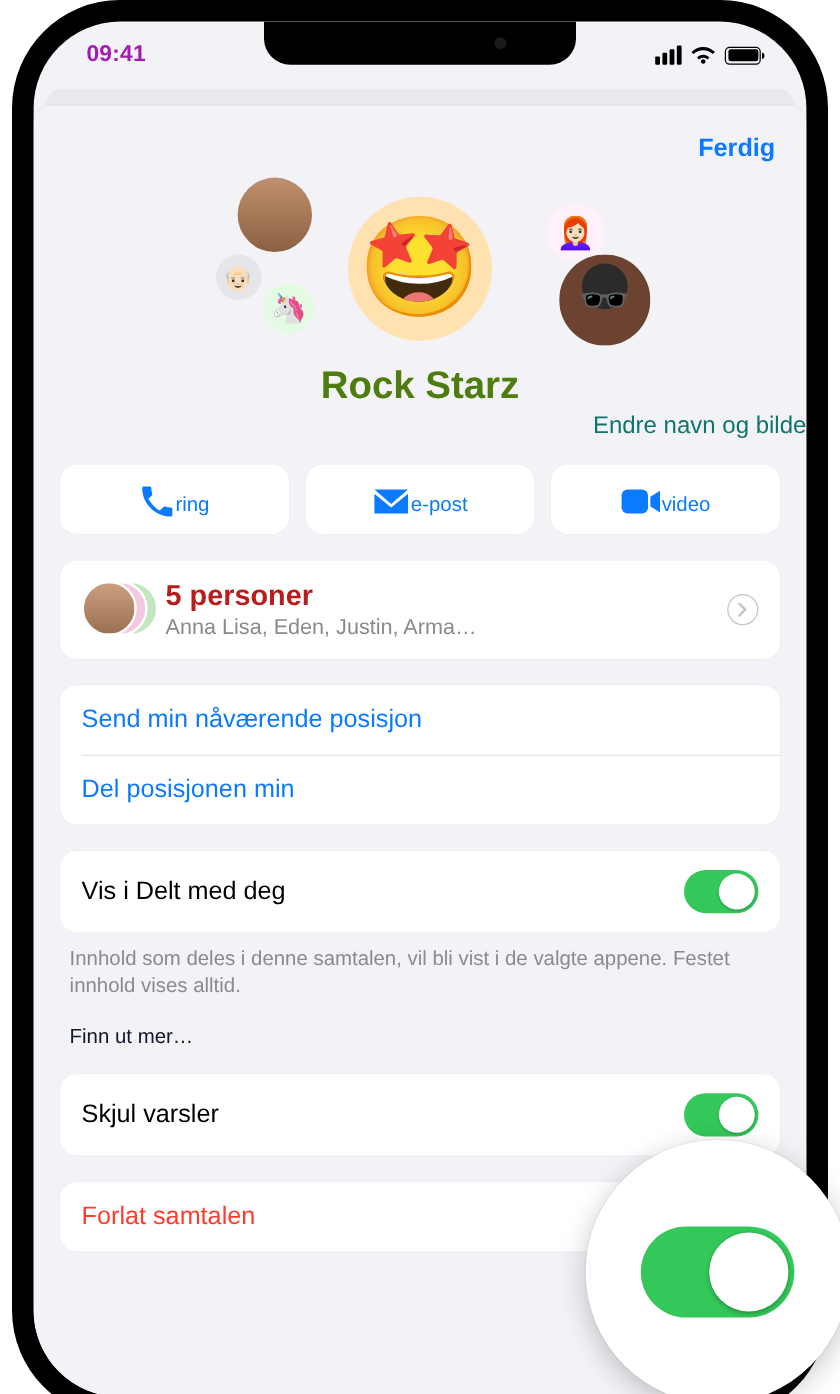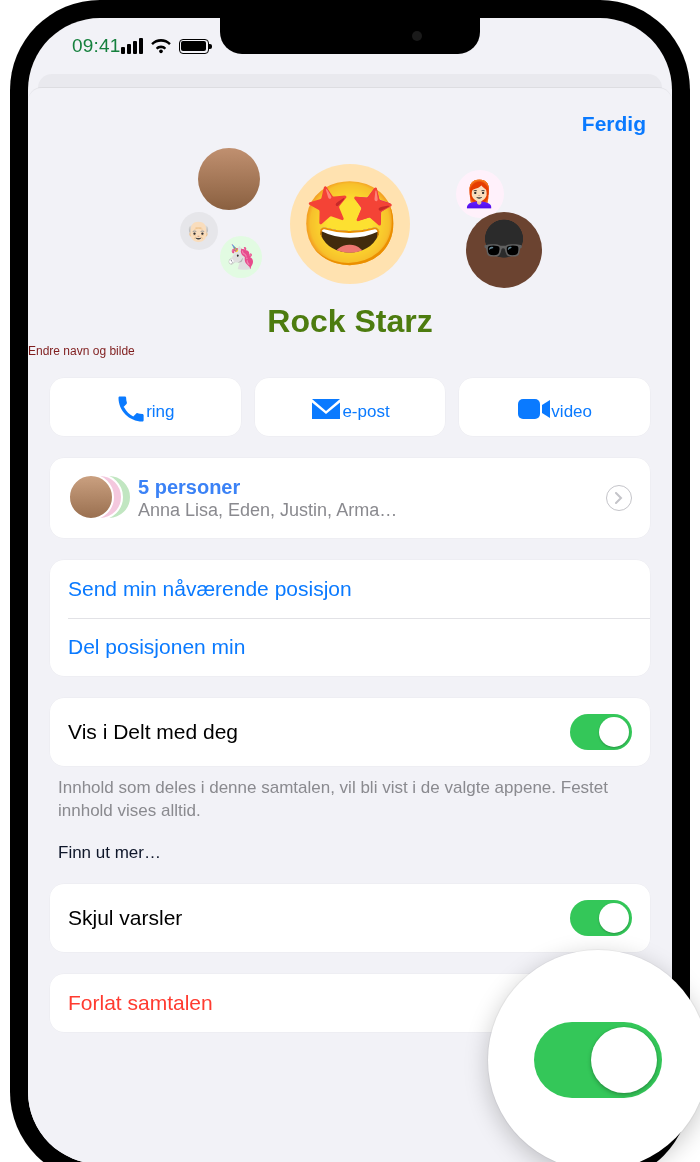--- a/index.html
+++ b/index.html
@@ -40,27 +40,28 @@
     }
     .notch::after{
       content:"";
       position:absolute;
       right:58px; top:13px;
       width:10px;height:10px;border-radius:50%;
       background:#1a1a1a;
     }
     .status-bar {
       display: flex;
+      justify-content: space-between;
       align-items: center;
       height: 56px;
       padding: 0 38px 0 44px;
-      font-weight: 400;
+      font-weight: 700;
       font-size: 19px;
       letter-spacing: 0.2px;
-      color:#15803d;
+      color:#a21caf;
     }
     .status-right { display: flex; align-items: center; gap: 7px; }
     .signal-bars { display: flex; align-items: flex-end; gap: 2px; }
     .signal-bars span { width: 4px; background: #000; border-radius: 1px; }
     .signal-bars span:nth-child(1){height:7px}
     .signal-bars span:nth-child(2){height:10px}
     .signal-bars span:nth-child(3){height:13px}
     .signal-bars span:nth-child(4){height:16px}
     .battery {
       width: 30px; height: 15px;
@@ -112,23 +113,23 @@
     .av5{width:76px;height:76px;background:#6b4330;top:66px;right:130px}
 
     .group-name{
       text-align:center;
       font-size:32px;
       font-weight:700;
       color:#4d7c0f;
       margin-top:2px;
     }
     .subtitle{
-      text-align:left;
-      color:#7f1d1d;
-      font-size:12px;
+      text-align:right;
+      color:#0f766e;
+      font-size:20px;
       margin-top:4px;
       margin-bottom:20px;
     }
 
     .action-row{
       display:flex;
       gap:14px;
       padding:0 22px;
       margin-bottom:22px;
     }
@@ -167,21 +168,21 @@
     }
     .row + .row::before{
       content:"";
       position:absolute;
       top:0;left:18px;right:0;height:1px;background:#e2e2e6;
     }
     .members-avatars{
       position:relative;width:60px;height:48px;flex-shrink:0;margin-right:10px;
     }
     .members-avatars .mav{width:46px;height:46px;border-radius:50%;border:2px solid #fff;position:absolute}
-    .members-text .title{font-size:20px;font-weight:600;color:#3b82f6}
+    .members-text .title{font-size:24px;font-weight:600;color:#b91c1c}
     .members-text .names{font-size:18px;color:#8a8a8f;margin-top:1px}
     .chevron{
       margin-left:auto;
       width:26px;height:26px;border-radius:50%;border:1.6px solid #c4c4c9;
       display:flex;align-items:center;justify-content:center;
     }
     .link-row{color:#0a7aff;font-size:21px}
     .plain-row{font-size:21px;color:#000}
     .danger-row{font-size:21px;color:#ff3b30}
 

